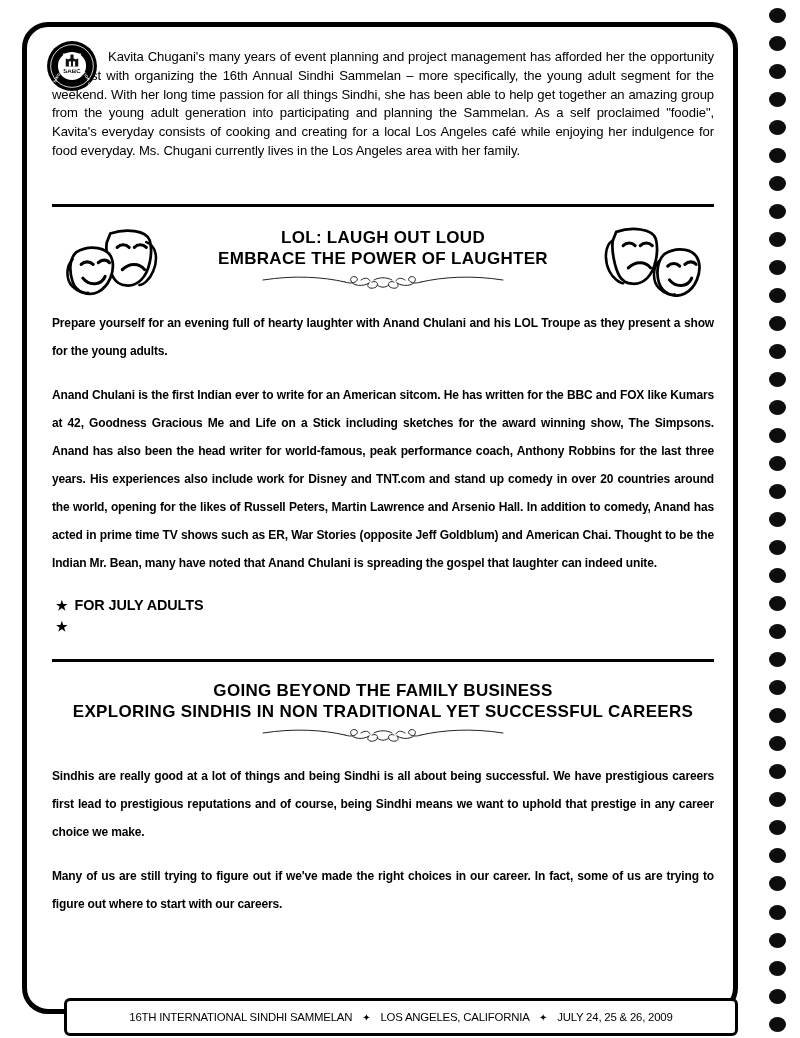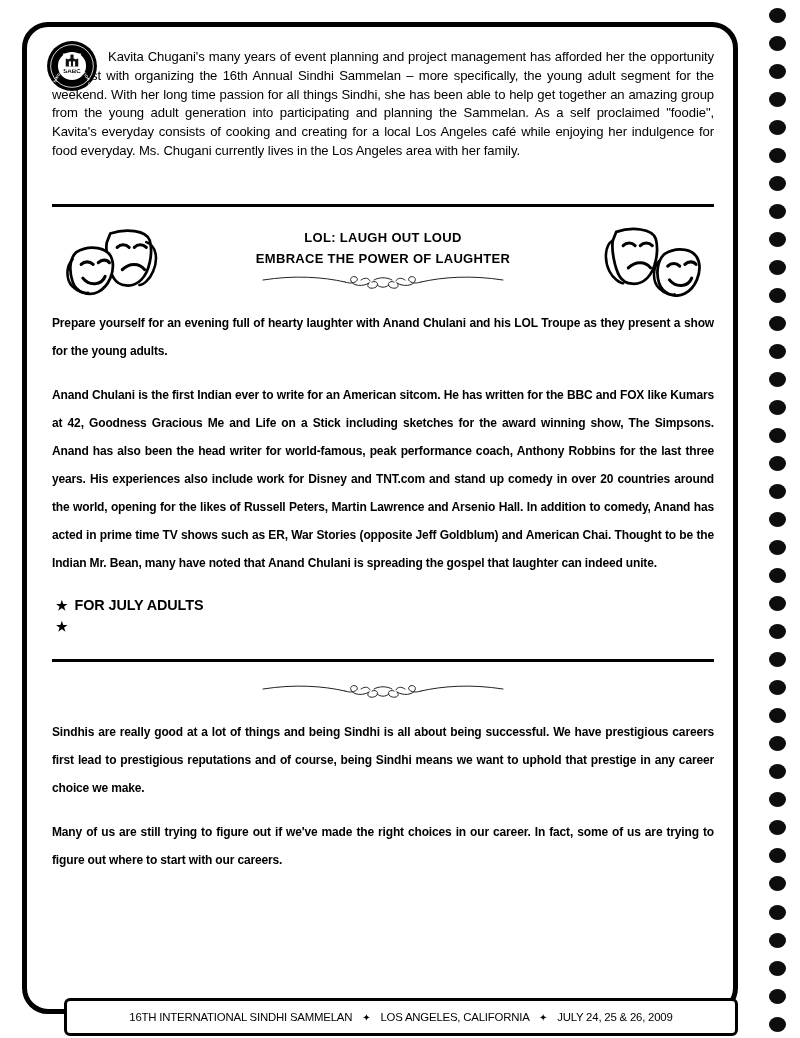--- a/index.html
+++ b/index.html
@@ -94,21 +94,21 @@
   }
 
   
   .section-head {
     text-align: center;
     margin-top: 20px;
     position: relative;
   }
   .section-head .line1,
   .section-head .line2 {
-    font-size: 13px;
+    font-size: 17px;
     font-weight: bold;
     letter-spacing: 0.3px;
     line-height: 21px;
   }
 
   .masks {
     position: absolute;
     top: -2px;
     width: 104px;
     height: 72px;
@@ -310,20 +310,22 @@
         <span>FOR JULY ADULTS</span>
       </li>
       <li>
         <span class="star">★</span>
       </li>
     </ul>
 
     <hr class="rule" style="margin-top:22px">
 
     <div class="section-head" style="margin-top:18px">
+      <div class="line1">GOING BEYOND THE FAMILY BUSINESS</div>
+      <div class="line2">EXPLORING SINDHIS IN NON TRADITIONAL YET SUCCESSFUL CAREERS</div>
 
       <svg class="flourish" viewBox="0 0 244 22">
         <g fill="none" stroke="#222" stroke-width="1" stroke-linecap="round">
           <path d="M2 9 C34 4 62 6 84 11"></path>
           <path d="M242 9 C210 4 182 6 160 11"></path>
           <path d="M84 11 C92 14 98 10 96 7 C94 4 88 6 90 10 C92 15 102 16 108 12"></path>
           <path d="M160 11 C152 14 146 10 148 7 C150 4 156 6 154 10 C152 15 142 16 136 12"></path>
           <path d="M108 12 C104 16 110 19 115 16 C119 13 115 9 111 11"></path>
           <path d="M136 12 C140 16 134 19 129 16 C125 13 129 9 133 11"></path>
           <path d="M113 9 C118 6 126 6 131 9"></path>

